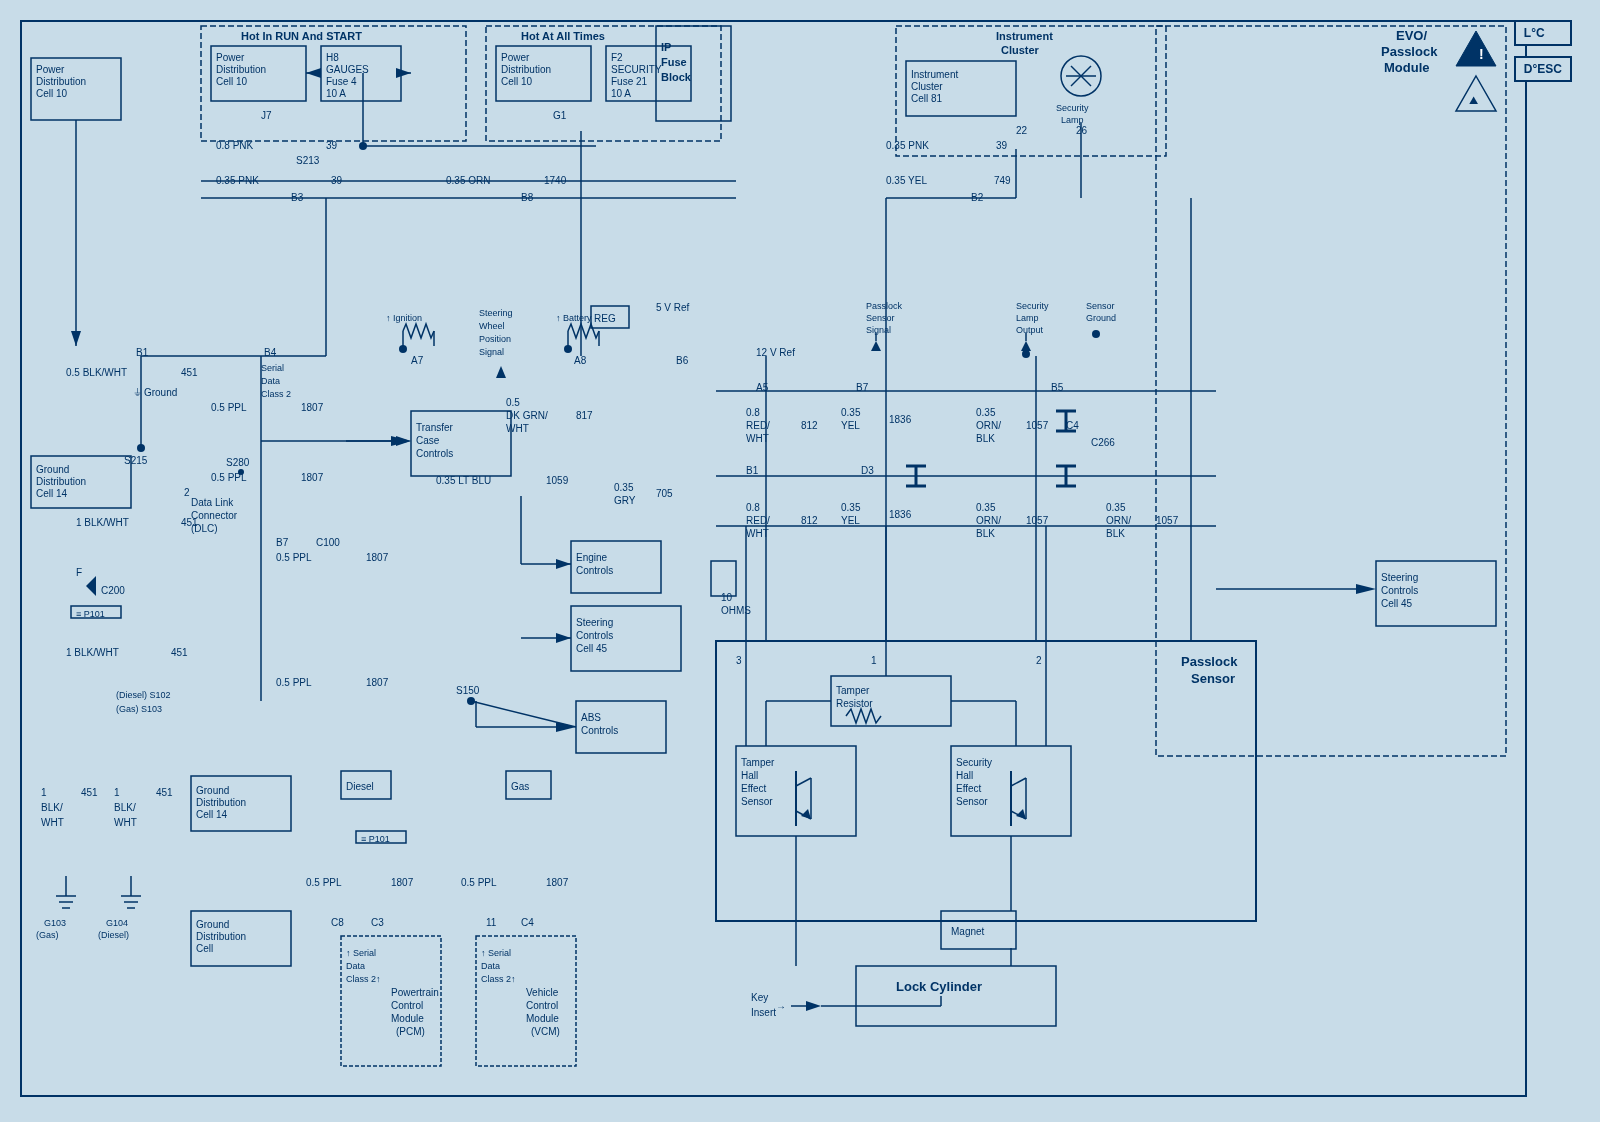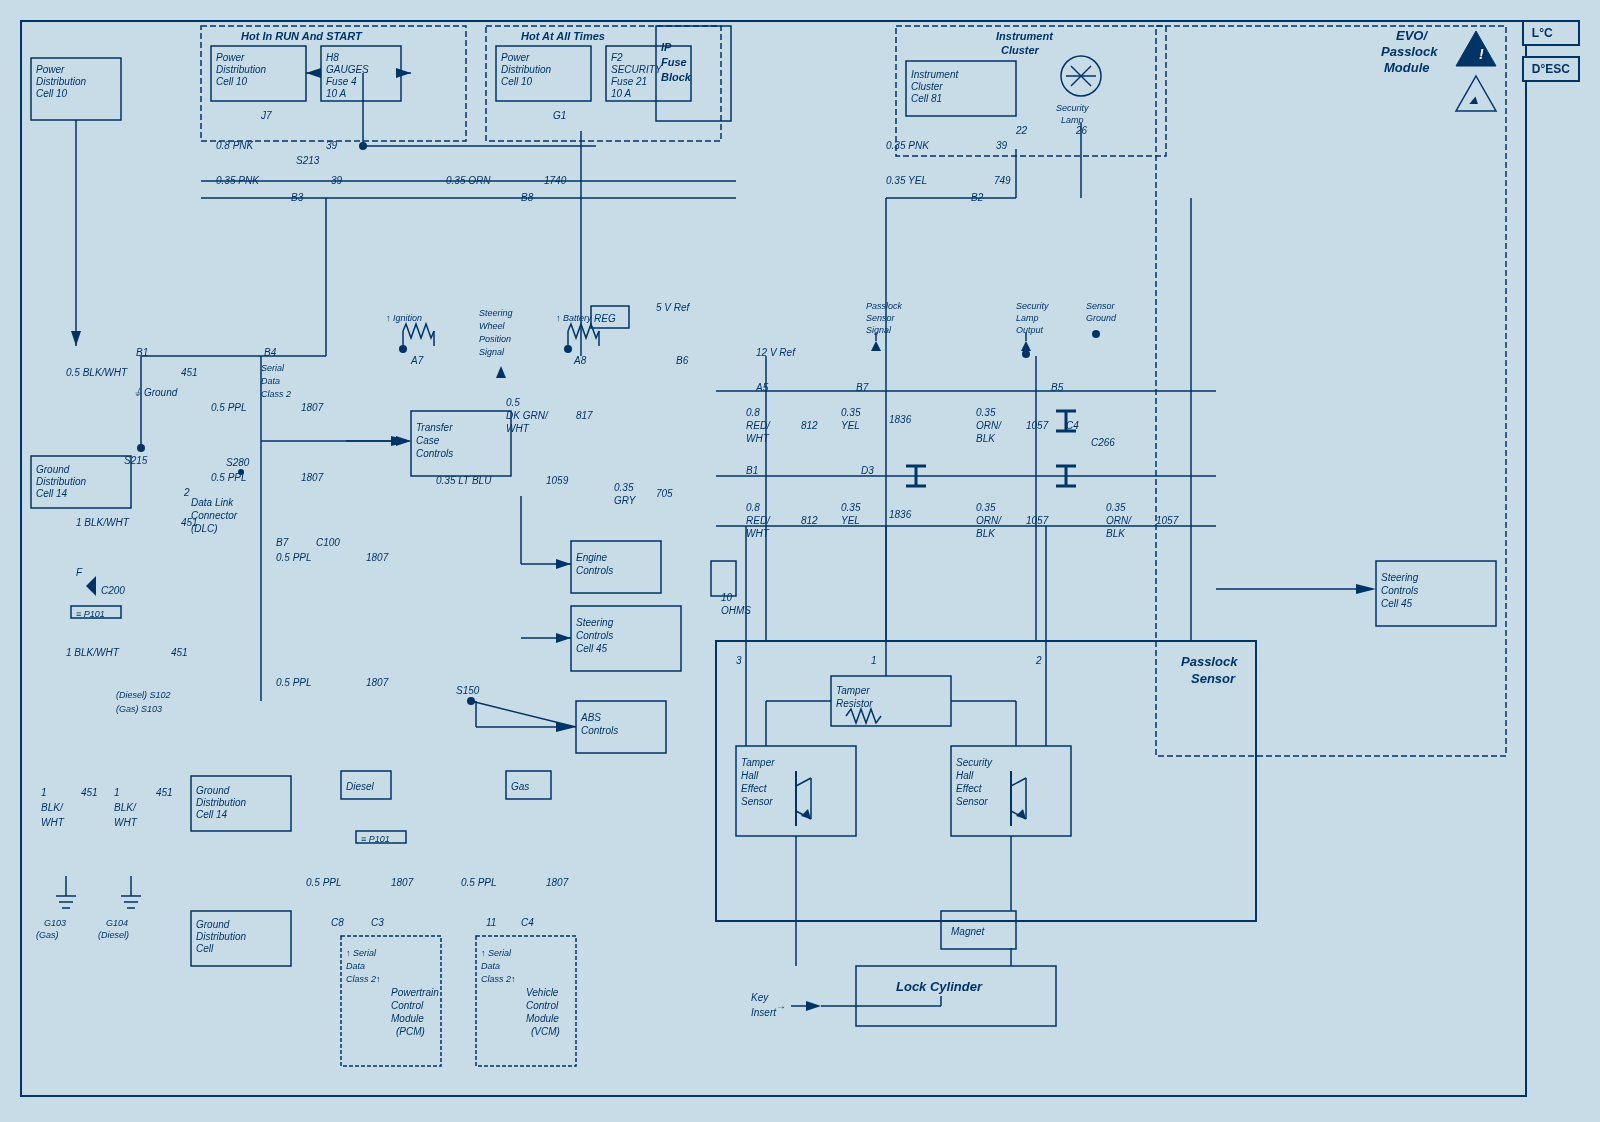--- a/index.html
+++ b/index.html
@@ -10,21 +10,20 @@
       font-family: Arial, sans-serif;
       overflow: hidden;
       position: relative;
     }
     #diagram-container {
       width: 1560px;
       height: 1090px;
       margin: 16px;
       background: #be185d;
       position: relative;
-      font-style: italic;
     }
     svg {
       width: 100%;
       height: 100%;
     }
     .box-label {
       font-size: 11px;
       font-weight: bold;
       fill: #003366;
     }
@@ -36,21 +35,21 @@
       font-size: 9px;
       fill: #003366;
     }
     .title-text {
       font-size: 13px;
       font-weight: bold;
       fill: #003366;
     }
     .legend-box {
       position: absolute;
-      right: 20px;
+      right: 28px;
       top: 20px;
       display: flex;
       flex-direction: column;
       gap: 10px;
     }
     .legend-item {
       border: 2px solid #003366;
       padding: 4px 8px;
       font-size: 12px;
       color: #003366;

